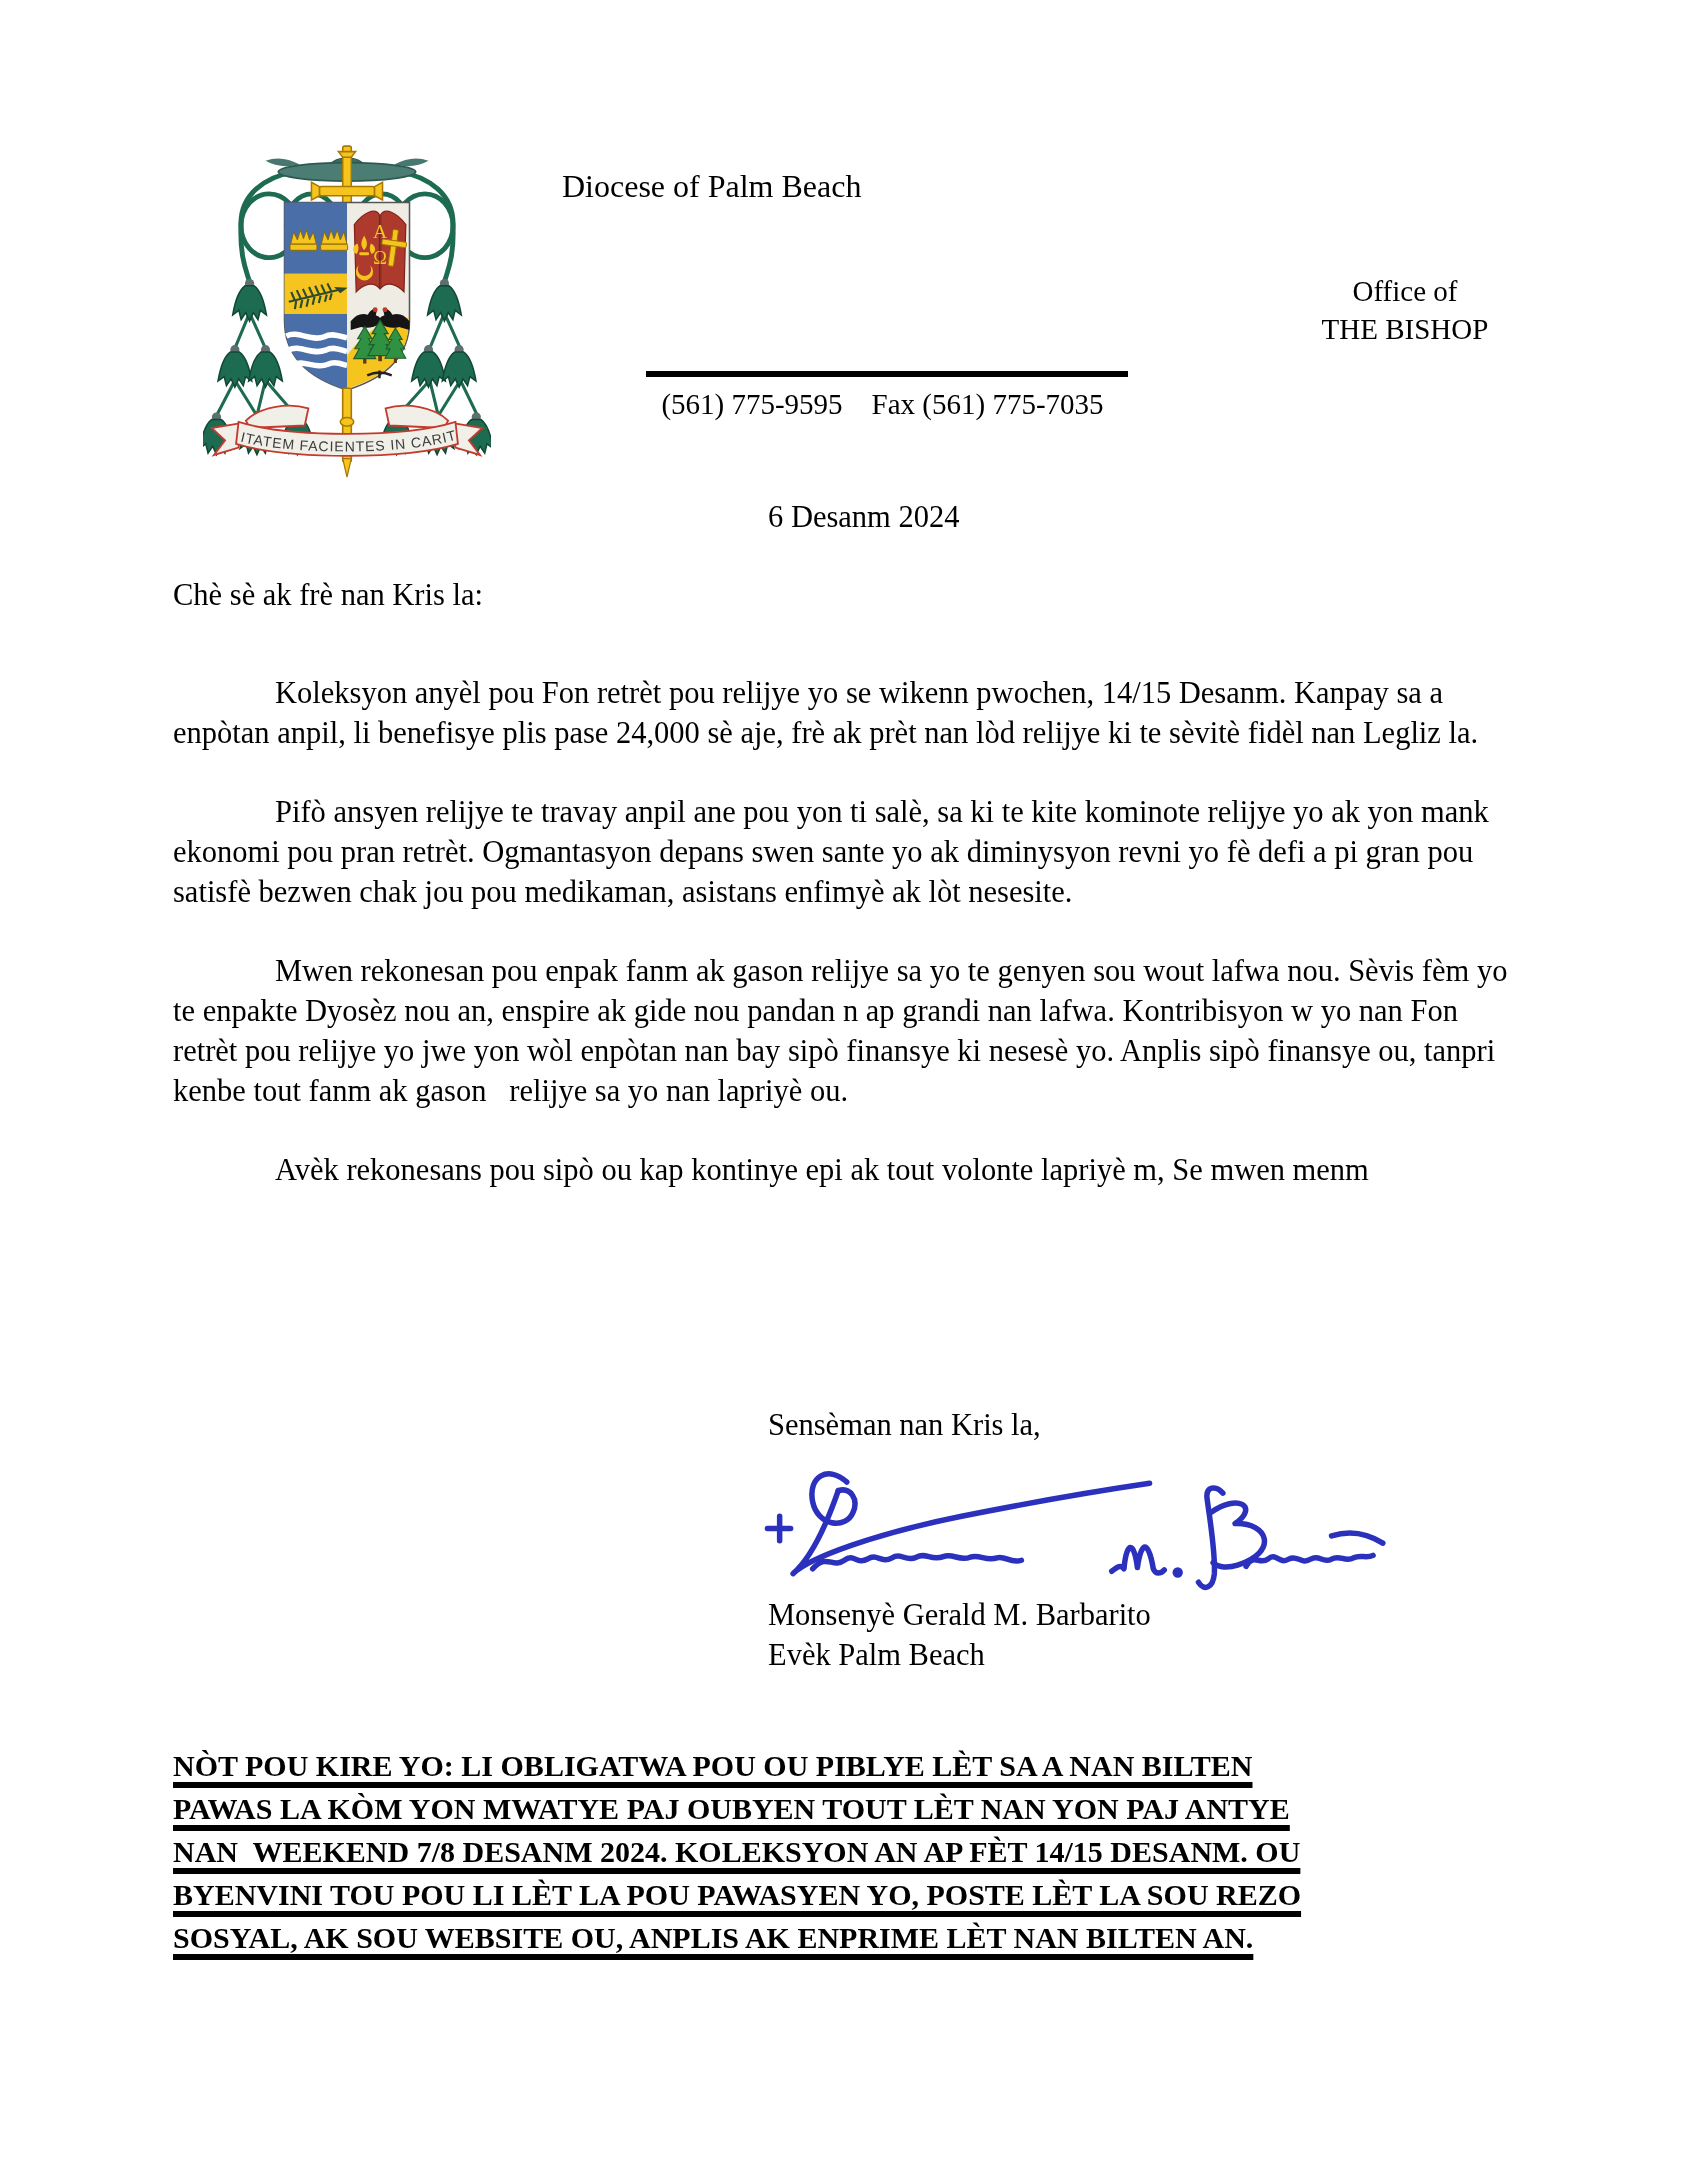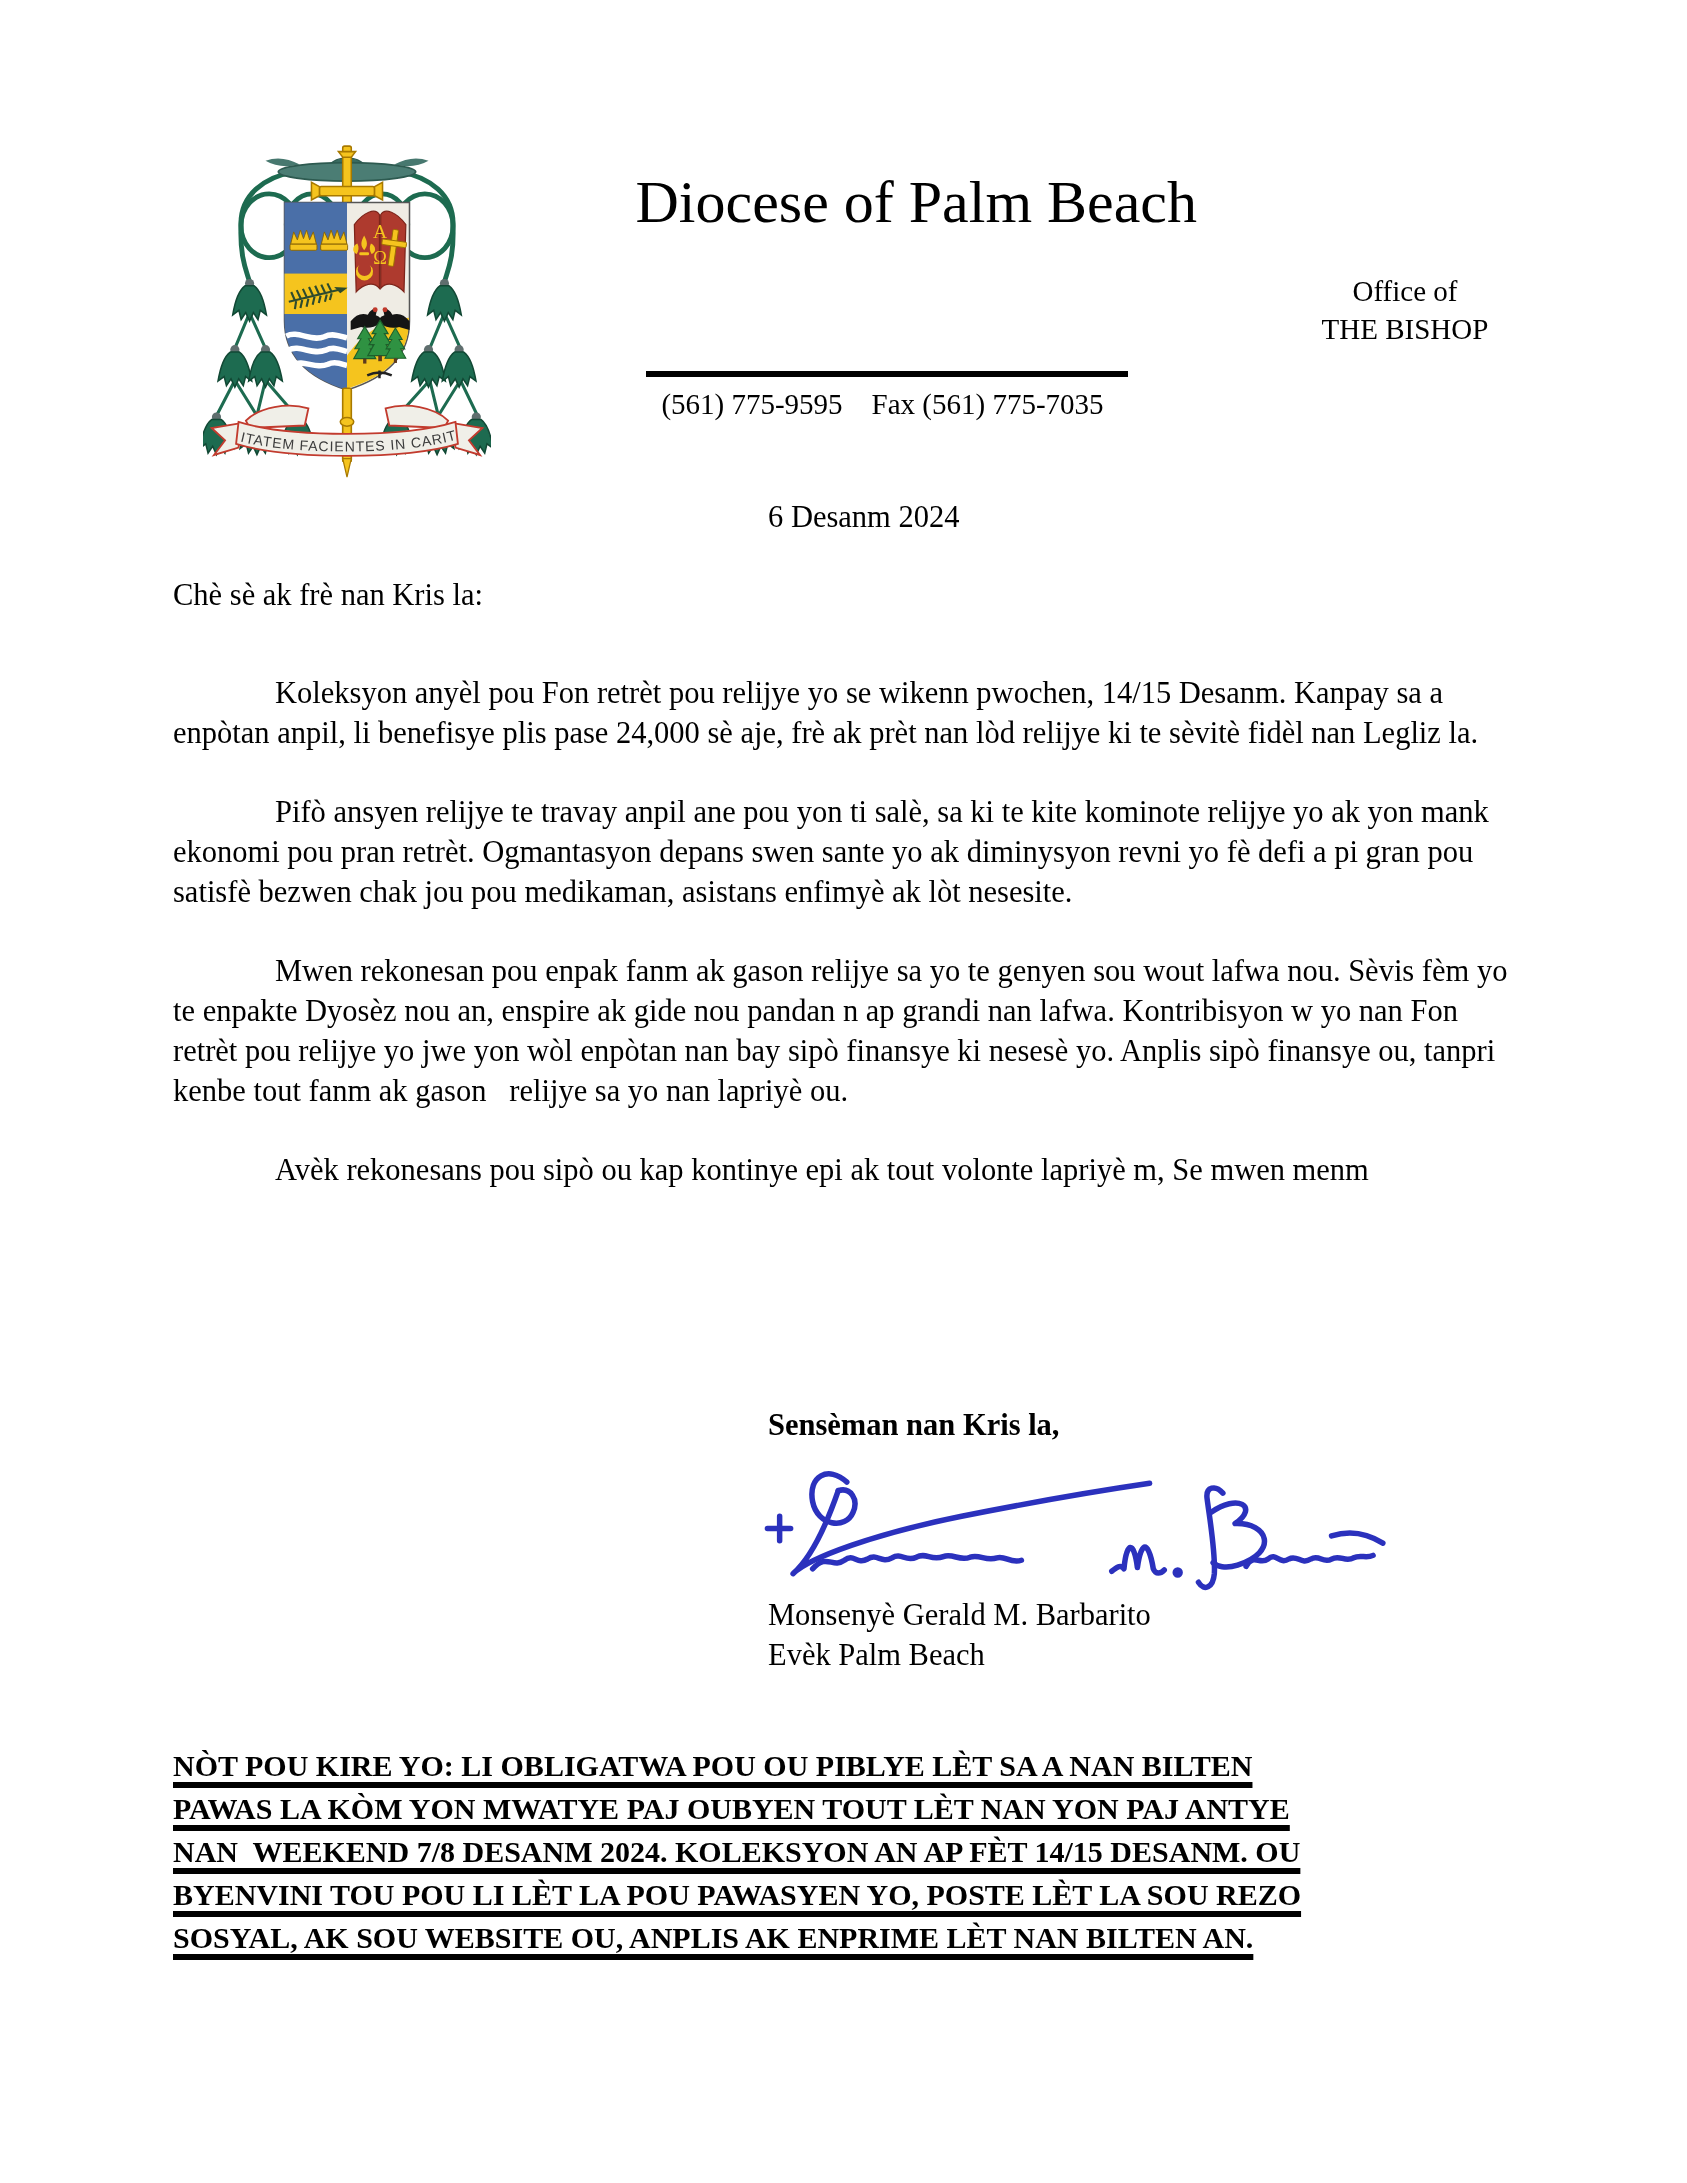--- a/index.html
+++ b/index.html
@@ -2,30 +2,30 @@
 <html style="font-size:9.8px"><head>
 <meta charset="utf-8">
 <style>
   html,body{margin:0;padding:0;background:#ffffff;}
   .sheet{
     position:relative;width:1687px;height:2183px;background:#ffffff;
     font-family:"Liberation Serif",serif;color:#000;overflow:hidden;
   }
   .abs{position:absolute;}
   .crest{left:203px;top:133px;width:288px;height:351px;}
-  .title{left:562px;top:176px;width:635px;text-align:right;font-size:60px;line-height:53px;}
+  .title{left:562px;top:160px;width:635px;text-align:left;font-size:32px;line-height:53px;}
   .address{left:568px;top:256px;width:629px;text-align:center;font-size:29px;line-height:38px;}
   .office{left:1304px;top:256px;width:202px;text-align:center;font-size:29px;line-height:38px;margin-top:16px;}
   .rule{left:646px;top:371px;width:482px;height:5.5px;background:#000;}
   .phone{left:568px;top:388px;width:629px;text-align:center;font-size:29px;white-space:pre;}
   .date{left:768px;top:500px;font-size:30.5px;}
   .content{left:173px;top:575px;width:1351px;font-size:30.5px;line-height:40px;text-align:left;}
   .salutation{margin:0 0 58px 0;}
   .para{margin:0 0 39px 0;text-indent:102px;white-space:pre-wrap;}
-  .closing{left:768px;top:1408px;font-size:30.5px;font-weight:bold;}
+  .closing{left:768px;top:1408px;font-size:30.5px;}
   .signature{left:754px;top:1449px;width:638px;height:159px;}
   .nameblock{left:768px;top:1595px;font-size:30.5px;line-height:40px;}
   .note{left:173px;top:1744px;width:1405px;font-weight:bold;font-size:30px;line-height:43px;}
   .note-line{
     white-space:pre;
     text-decoration:underline;
     text-decoration-thickness:5.5px;
     text-underline-offset:6.1px;
   }
 </style>

